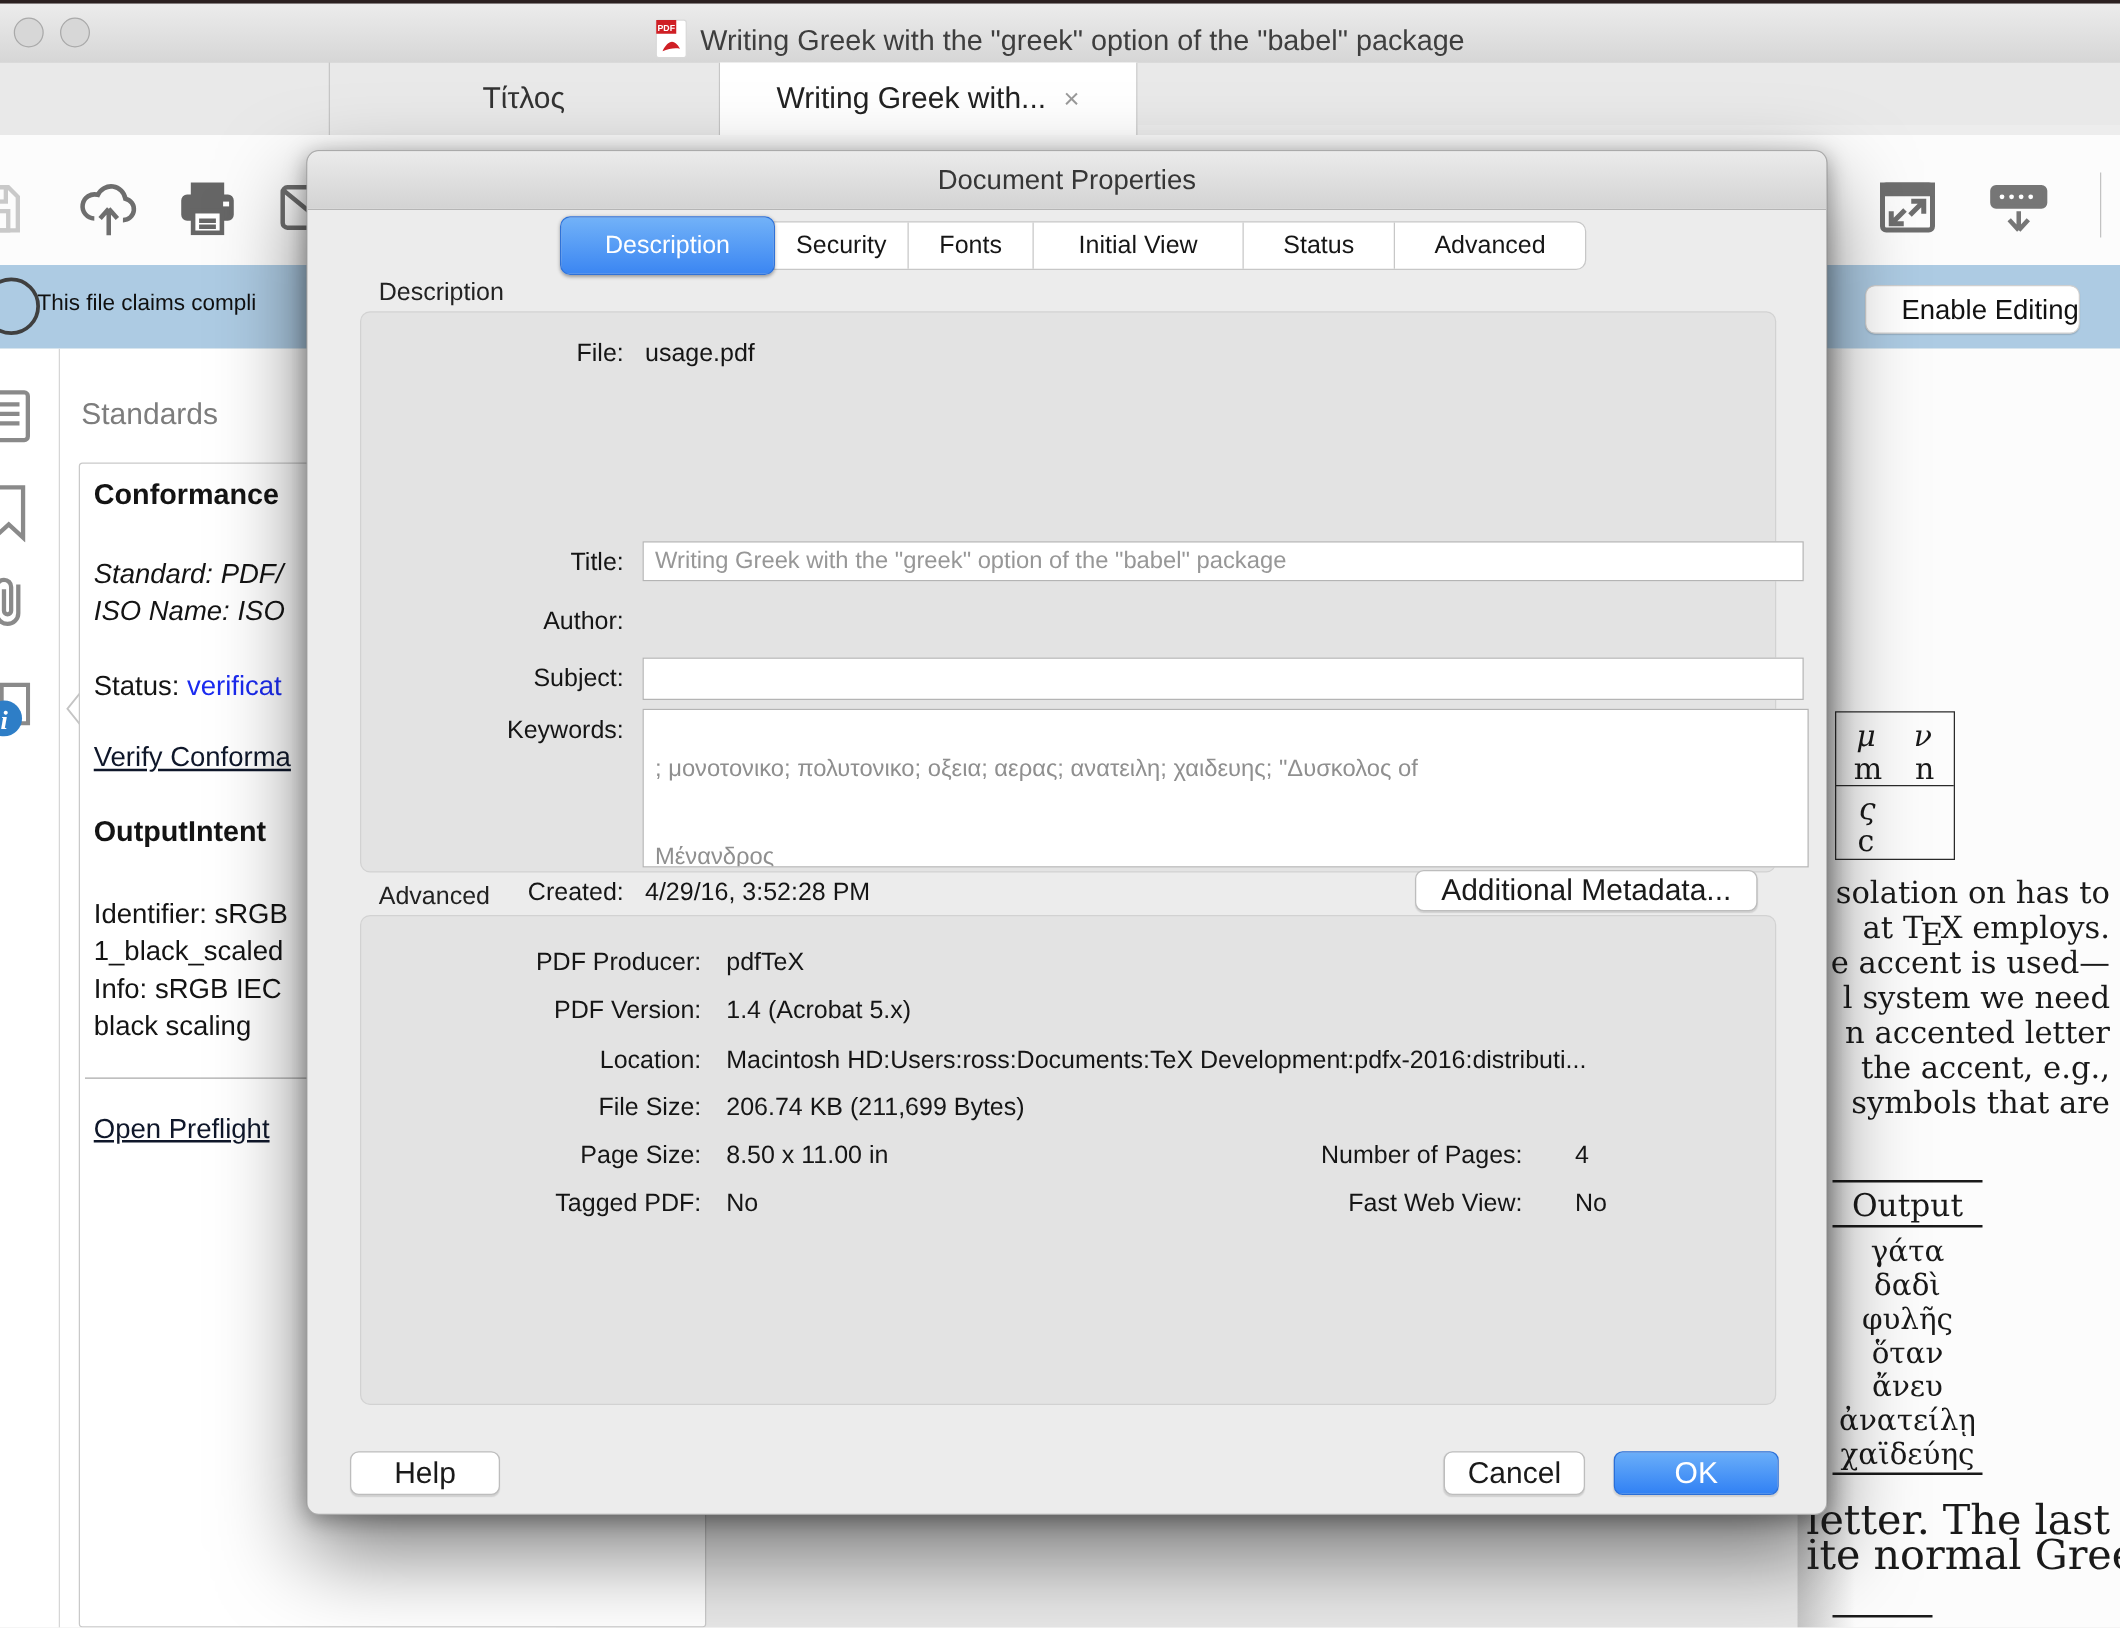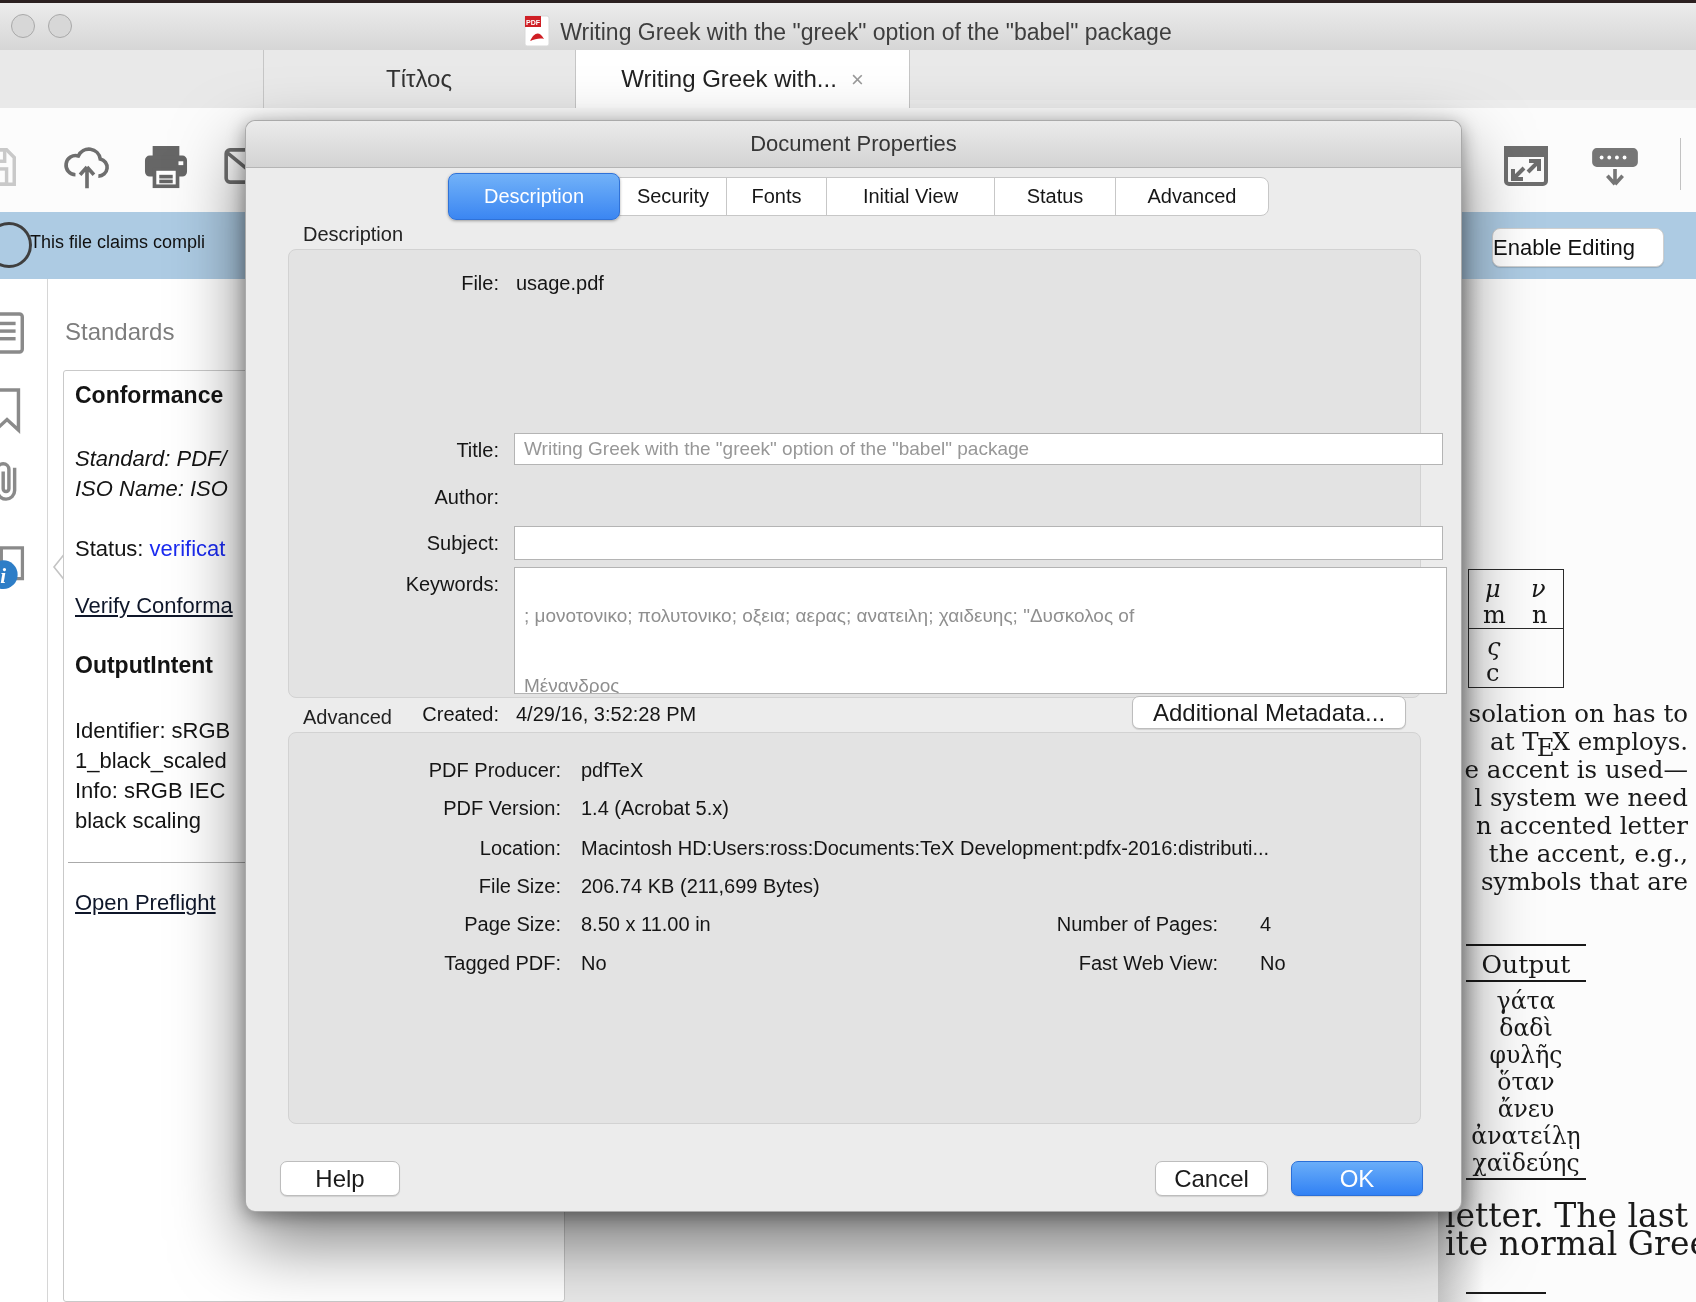--- a/index.html
+++ b/index.html
@@ -22,21 +22,21 @@
            background:#fff;border-left:1px solid #c6c6c6;border-right:1px solid #c6c6c6;}
   .closex{color:#9a9a9a;font-size:22px;margin-left:14px;}
   .tabbar-right{left:909px;top:50px;width:787px;height:58px;background:#ededed;}
   
   .toolbar{left:0;top:108px;width:1696px;height:104px;background:#fcfcfc;border-bottom:1px solid #d8d8d8;}
   .tsep{top:140px;width:1px;height:52px;background:#c2c2c2;}
   
   .bluebar{left:0;top:212px;width:1696px;height:67px;background:#adcbe3;}
   .bluebar-text{left:30px;top:232px;font-size:18px;color:#101010;}
   .enable-btn{left:1492px;top:228px;width:170px;height:37px;background:#fff;border:1px solid #cfcfcf;
-              border-radius:8px;text-align:left;line-height:37px;font-size:22px;color:#111;
+              border-radius:8px;text-align:right;line-height:37px;font-size:22px;color:#111;
               box-shadow:0 1px 1px rgba(0,0,0,.15);}
   .infocirc{left:-14px;top:222px;width:40px;height:40px;border:3px solid #3f3f3f;border-radius:50%;}
   
   .content-bg{left:0;top:279px;width:1696px;height:1023px;background:#e8e8e8;}
   .leftpanel-bg{left:0;top:279px;width:445px;height:1023px;background:#fff;}
   .stripline{left:47px;top:279px;width:1px;height:1023px;background:#d6d6d6;}
   .lefticon{left:-14px;}
   .panelbox{left:63px;top:370px;width:500px;height:930px;background:#fff;border:1px solid #c9c9c9;border-radius:3px;}
   .sb{left:75px;white-space:nowrap;font-size:22px;color:#141414;}
   .sb-h{font-weight:bold;font-size:23px;}

